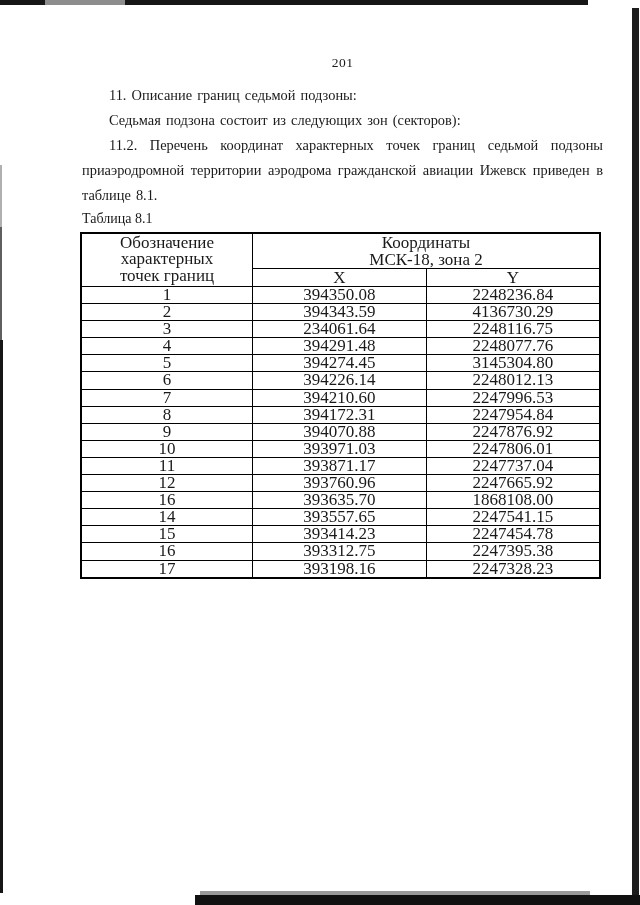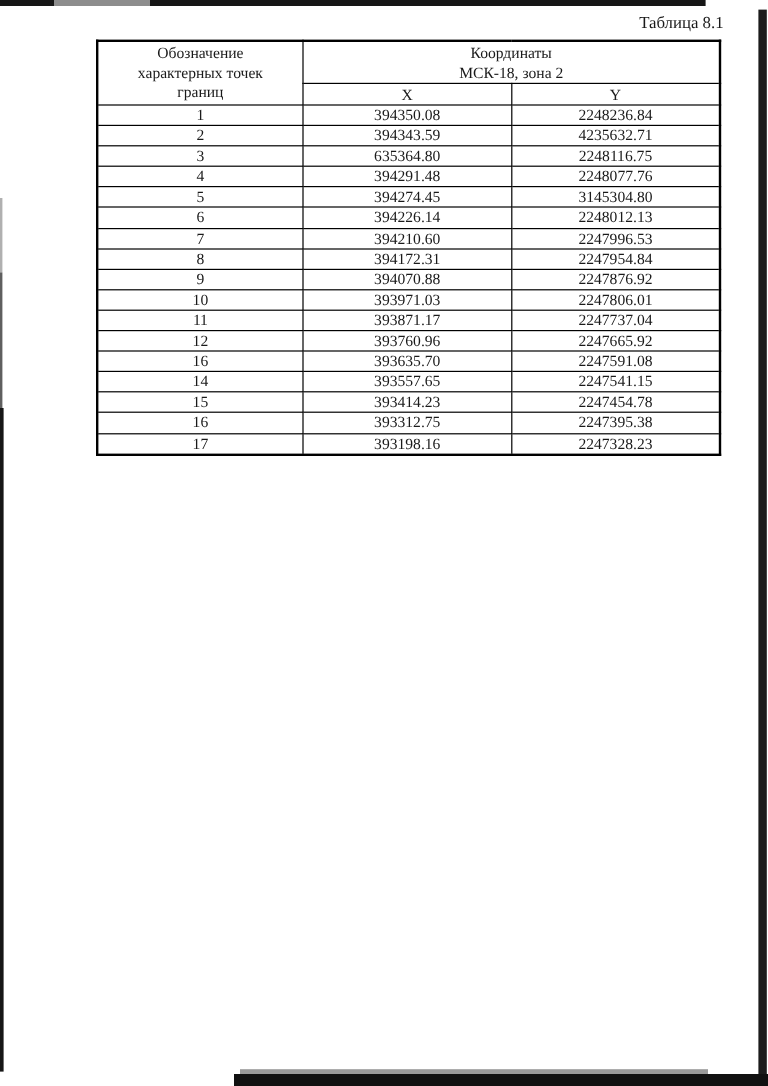--- a/index.html
+++ b/index.html
@@ -30,39 +30,38 @@
   .para {
     font-size: 14.4px;
     line-height: 25px;
     text-align: justify;
     text-indent: 27px;
     margin: 0;
     word-spacing: 1.5px;
   }
 
   .table-caption {
-    text-align: right;
     font-size: 14px;
     margin: 3px 0 5px 0;
   }
 
   table.coords {
     border-collapse: collapse;
     width: 521px;
     margin-left: -2px;
     table-layout: fixed;
   }
   table.coords, table.coords td {
     border: 1px solid #000;
   }
   table.coords { border-width: 2px; }
   table.coords td {
     padding: 0;
     text-align: center;
-    font-size: 13px;
+    font-size: 17px;
     vertical-align: middle;
   }
   td.pt-hdr { width: 170px; }
   td.col-x  { width: 176px; }
   td.col-y  { width: 175px; }
 
   .hdr-line { line-height: 17px; }
   .pt-hdr-inner {
     display: inline-block;
     width: 120px;
@@ -90,22 +89,26 @@
 <div class="artifact edge-top-gap"></div>
 <div class="artifact edge-right"></div>
 <div class="artifact edge-left-light"></div>
 <div class="artifact edge-left-mid"></div>
 <div class="artifact edge-left-dark"></div>
 <div class="artifact edge-bottom-gray"></div>
 <div class="artifact edge-bottom-blk"></div>
 
 <div class="page-inner">
 
+  <div class="page-number">201</div>
 
   <div class="text-block">
+    <p class="para">11. Описание границ седьмой подзоны:</p>
+    <p class="para">Седьмая подзона состоит из следующих зон (секторов):</p>
+    <p class="para">11.2. Перечень координат характерных точек границ седьмой подзоны приаэродромной территории аэродрома гражданской авиации Ижевск приведен в таблице 8.1.</p>
   </div>
 
   <div class="table-caption">Таблица 8.1</div>
 
   <table class="coords">
     <tbody>
       <tr>
         <td class="pt-hdr" rowspan="2">
           <span class="pt-hdr-inner">Обозначение характерных точек границ</span>
         </td>
@@ -122,26 +125,26 @@
     <tbody class="data">
   <tr>
     <td>1</td>
     <td>394350.08</td>
     <td>2248236.84</td>
   </tr>
 
   <tr>
     <td>2</td>
     <td>394343.59</td>
-    <td>4235632.71</td>
+    <td>4136730.29</td>
   </tr>
 
   <tr>
     <td>3</td>
-    <td>635364.80</td>
+    <td>234061.64</td>
     <td>2248116.75</td>
   </tr>
 
   <tr>
     <td>4</td>
     <td>394291.48</td>
     <td>2248077.76</td>
   </tr>
 
   <tr>
@@ -188,21 +191,21 @@
 
   <tr>
     <td>12</td>
     <td>393760.96</td>
     <td>2247665.92</td>
   </tr>
 
   <tr>
     <td>16</td>
     <td>393635.70</td>
-    <td>2247591.08</td>
+    <td>1868108.00</td>
   </tr>
 
   <tr>
     <td>14</td>
     <td>393557.65</td>
     <td>2247541.15</td>
   </tr>
 
   <tr>
     <td>15</td>

